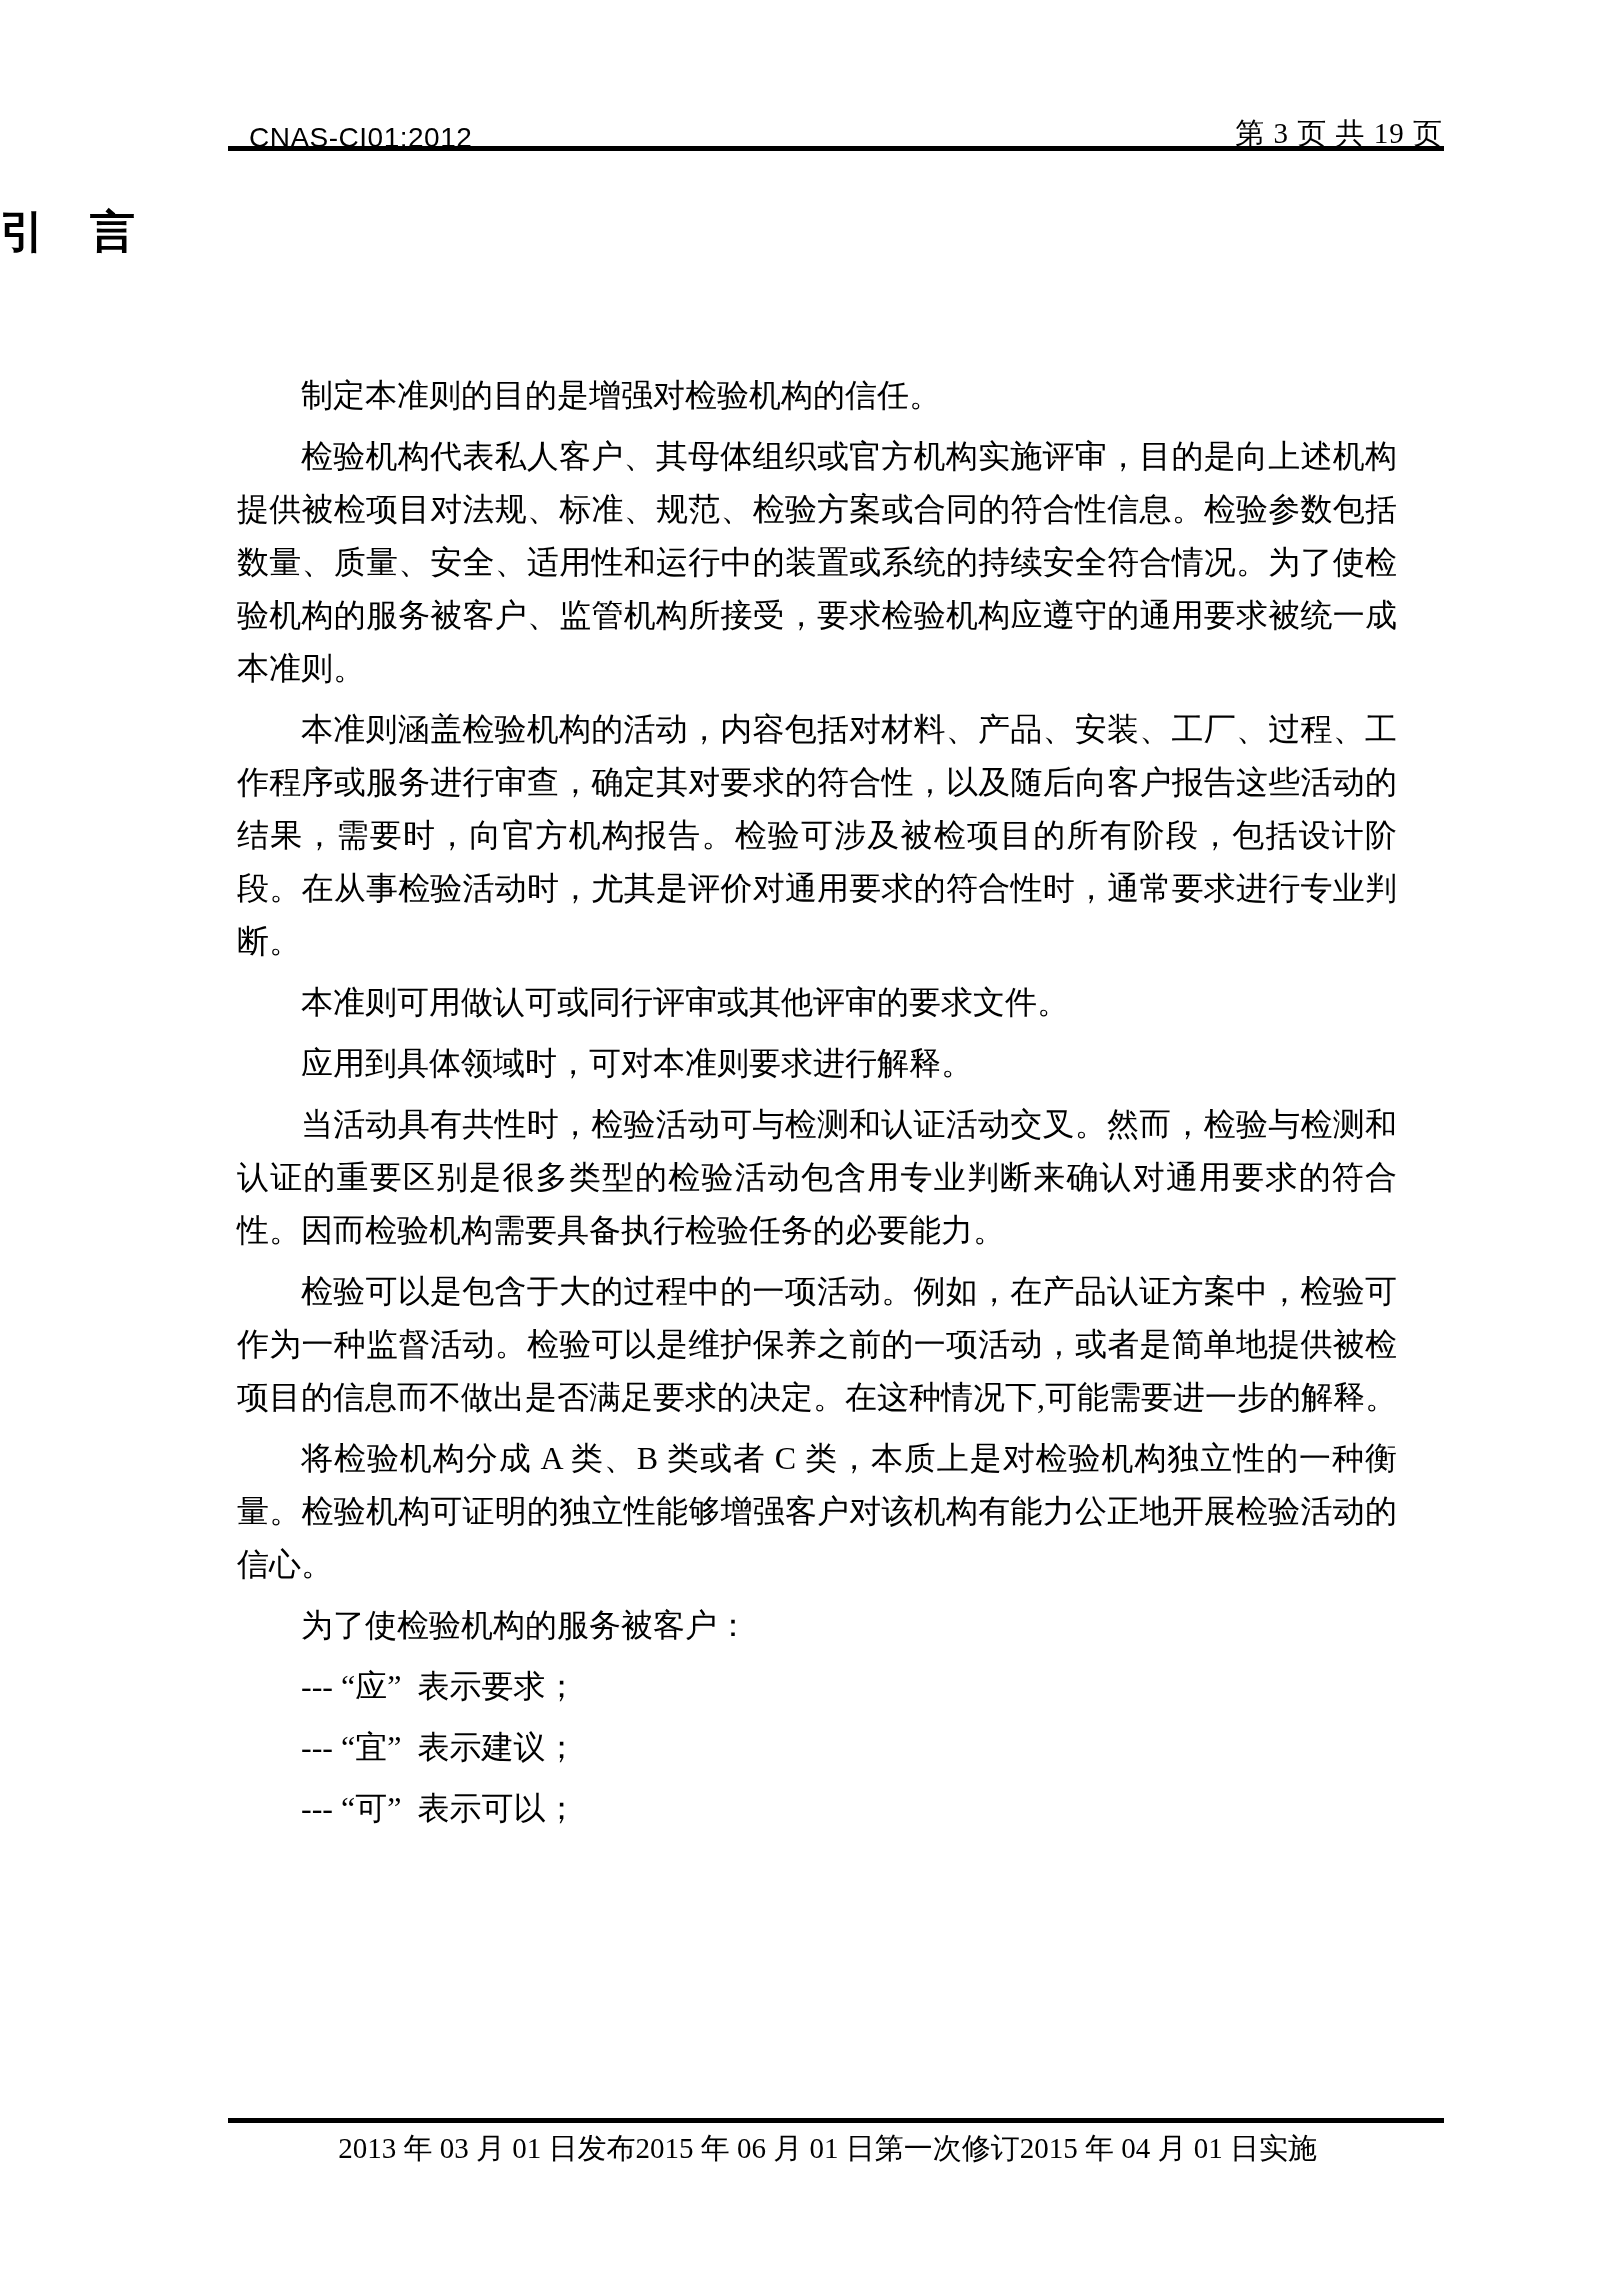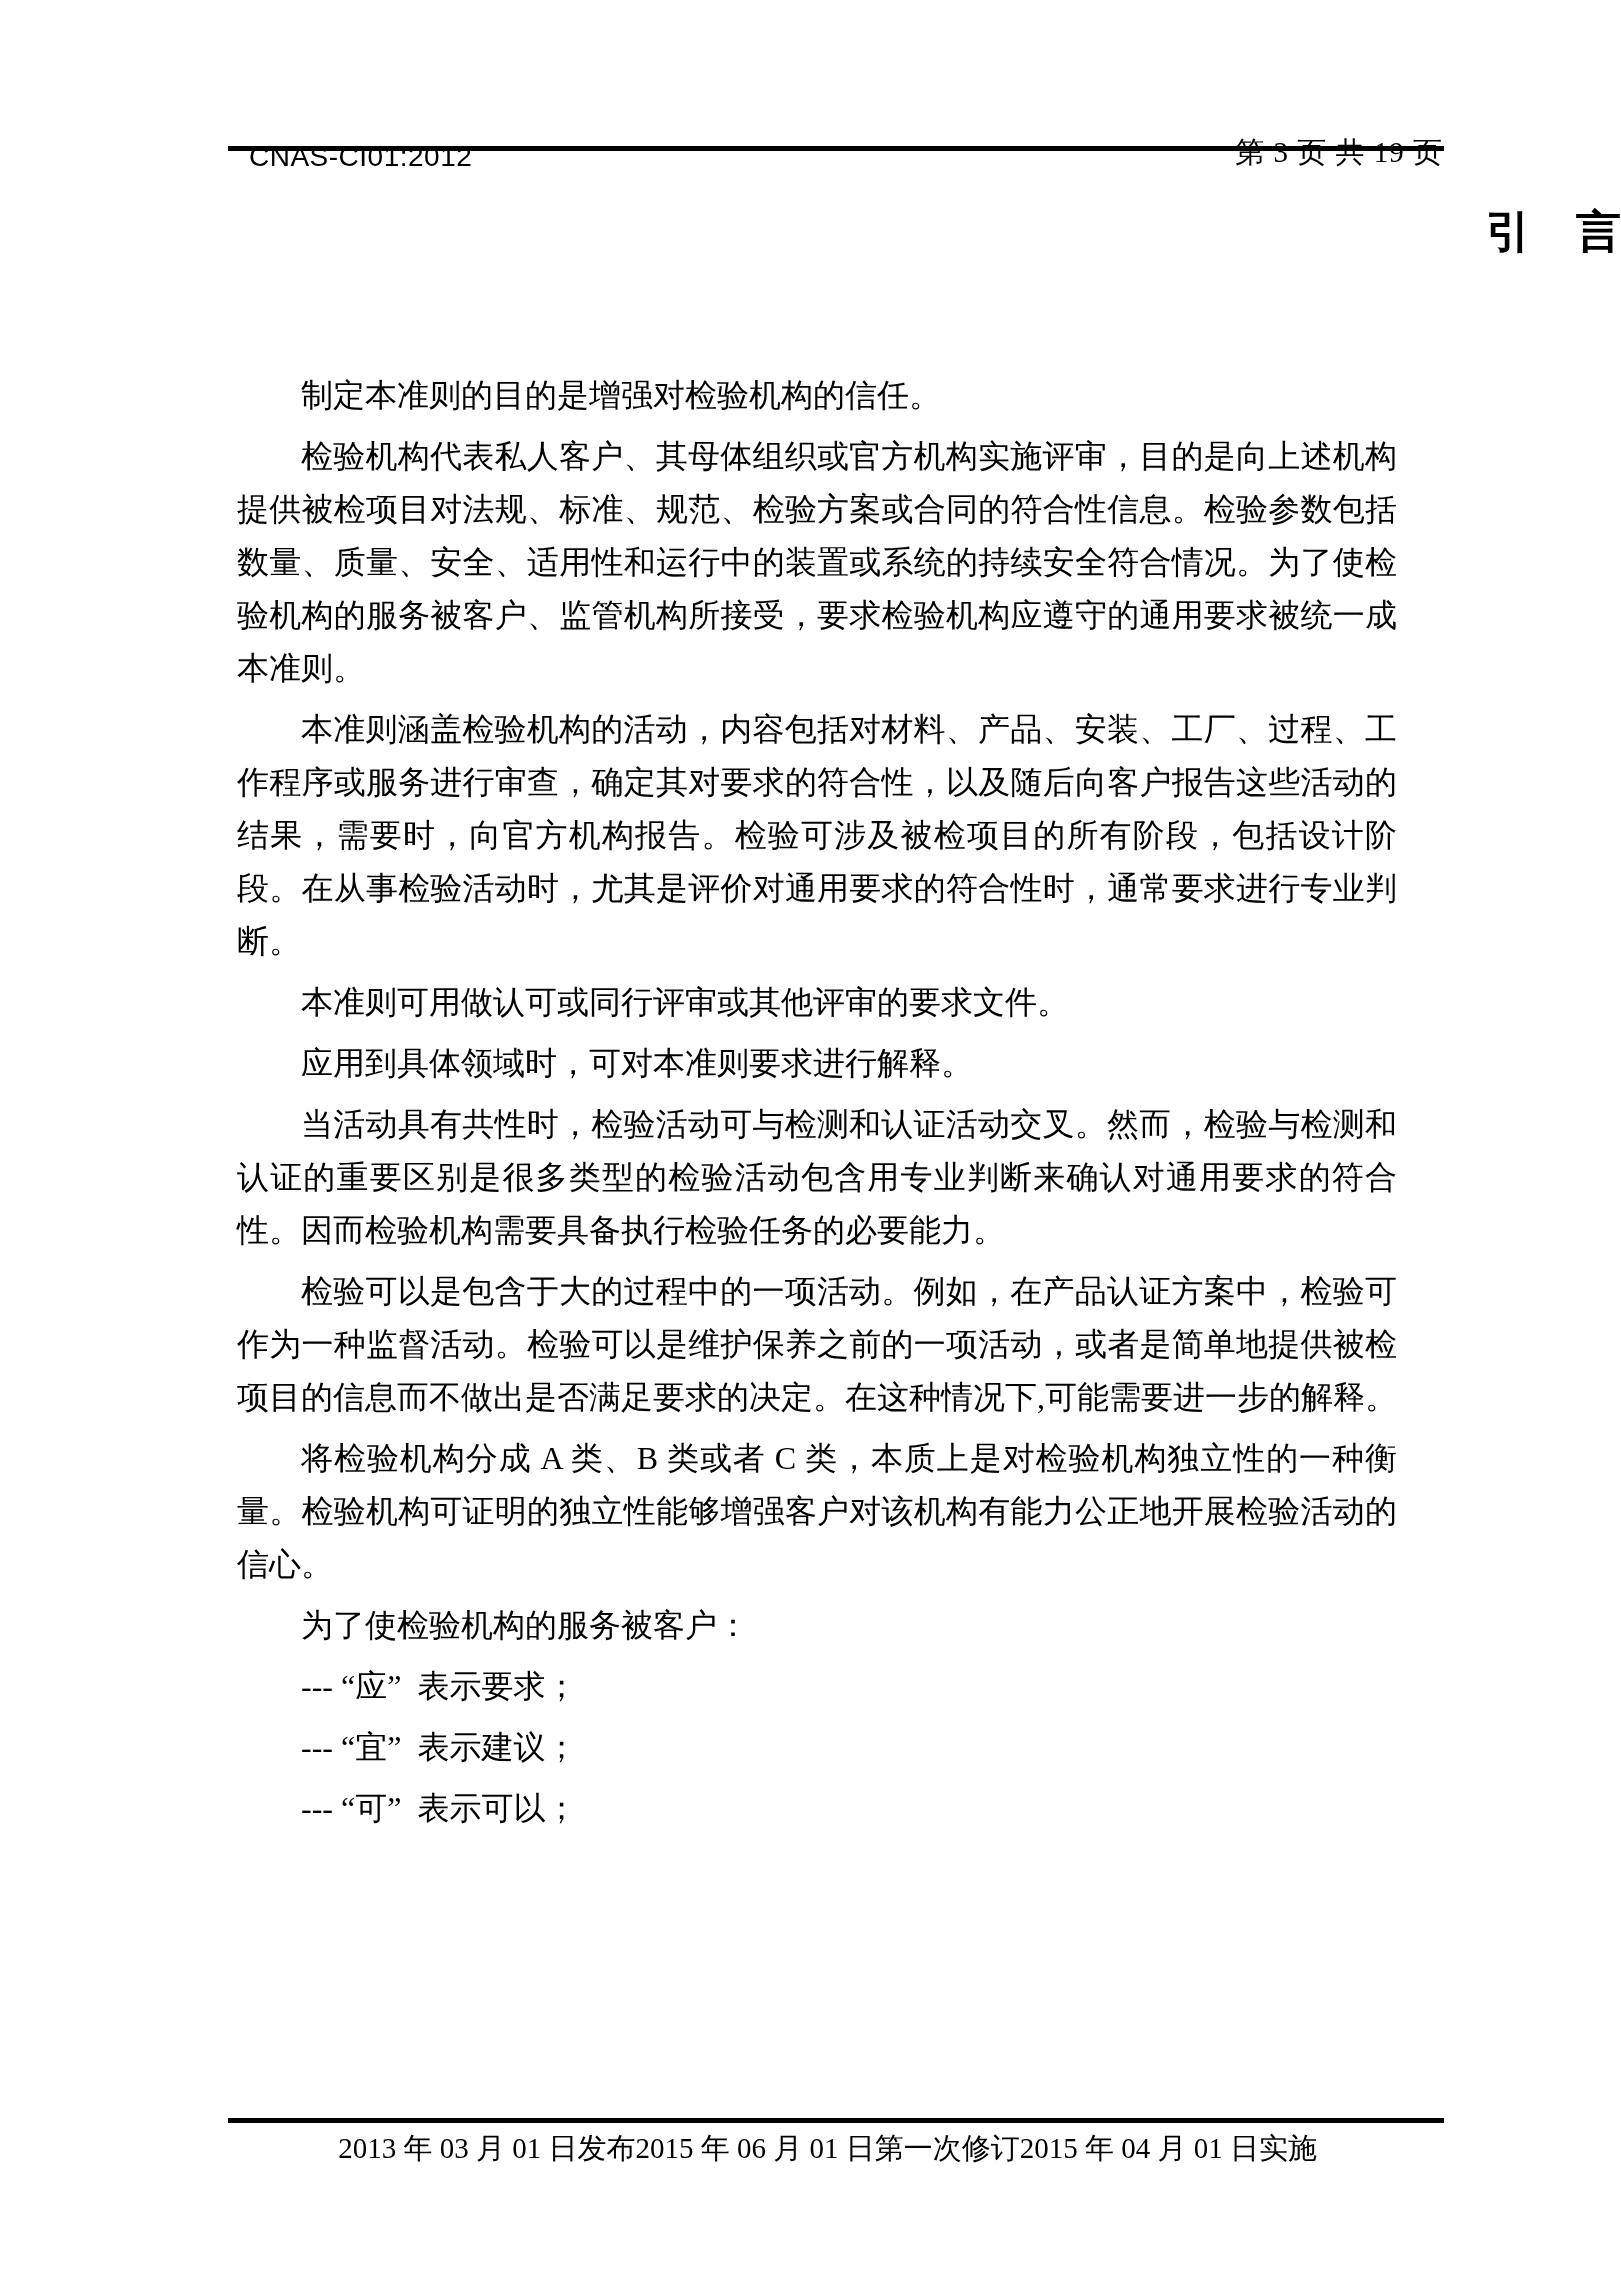--- a/index.html
+++ b/index.html
@@ -24,37 +24,36 @@
   }
   .doc-code {
     font-family: "Liberation Sans", sans-serif;
     font-size: 28px;
     letter-spacing: 0.5px;
     margin-left: 20px;
   }
   .page-info {
     font-size: 29px;
     letter-spacing: 1px;
-    margin-top: 19px;
   }
   .rule-top {
     position: absolute;
     top: 146px;
     left: 228px;
     right: 177px;
     height: 4.9px;
     background: #000000;
   }
   
   .doc-title {
     position: absolute;
     top: 202px;
     left: 0;
     width: 100%;
-    text-align: right;
+    text-align: left;
     font-size: 45px;
     font-weight: bold;
   }
   
   .body-block {
     position: absolute;
     top: 361px;
     left: 229px;
     width: 1176px;
     font-size: 32px;

